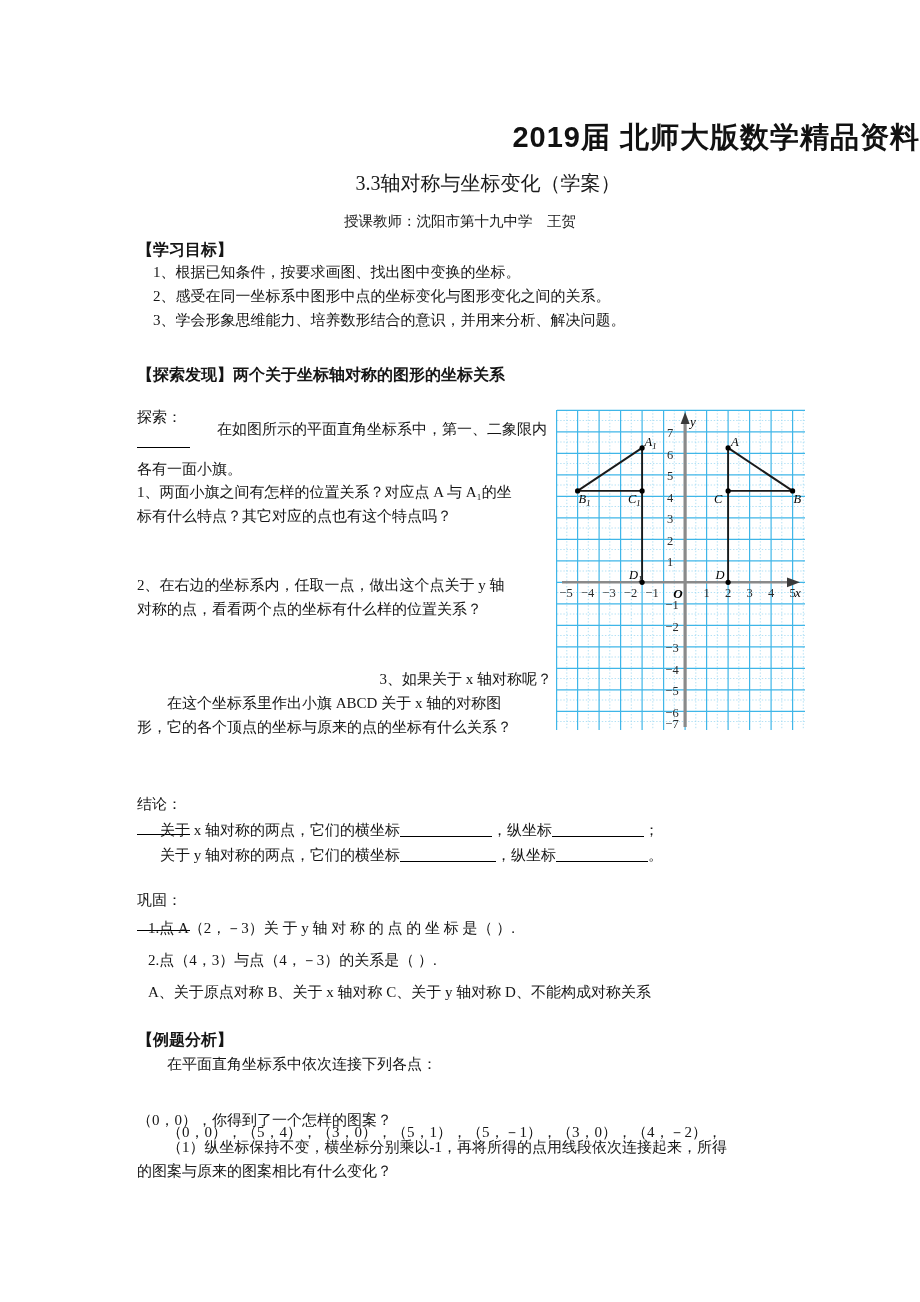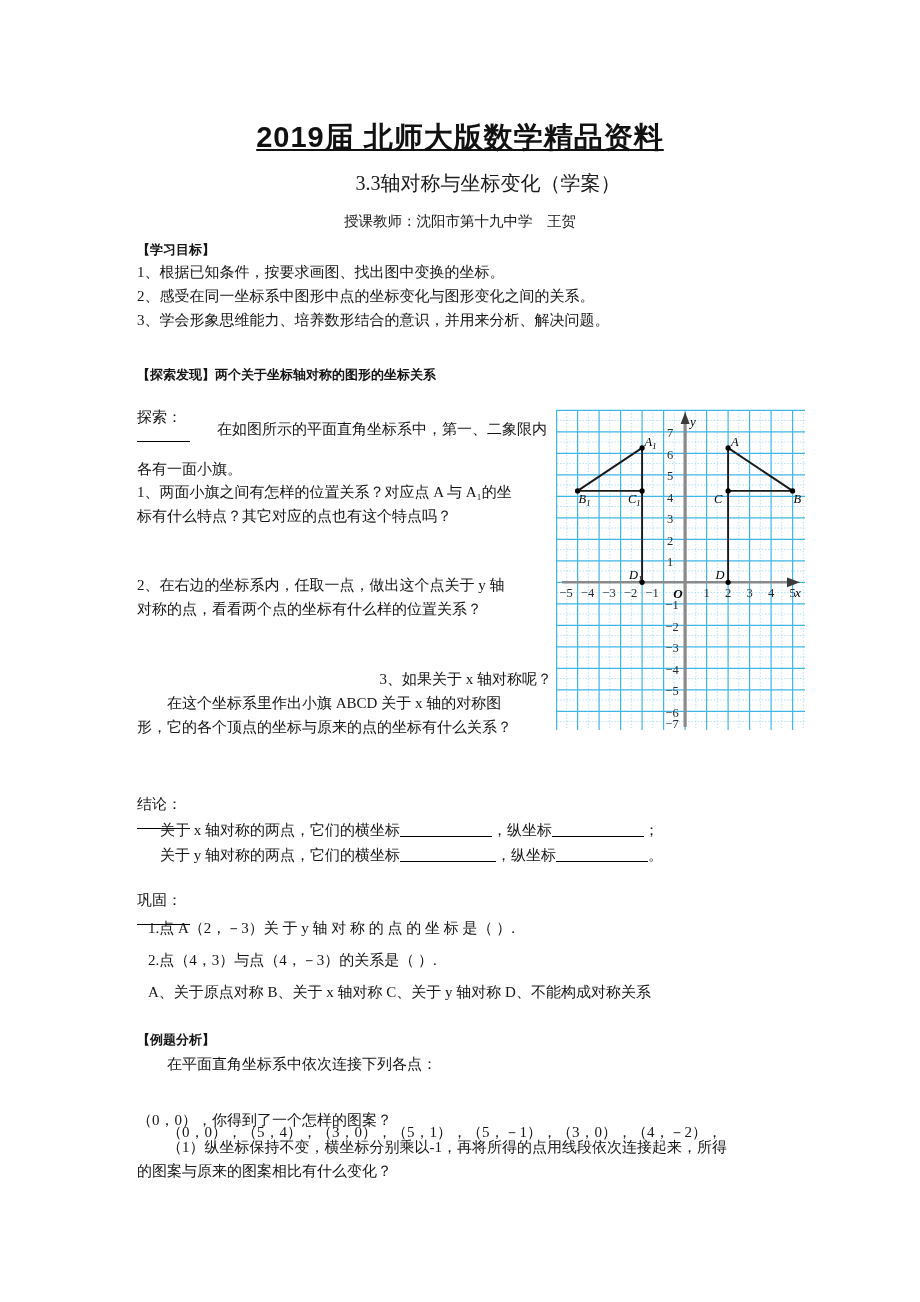--- a/index.html
+++ b/index.html
@@ -20,27 +20,26 @@
     left: 0; top: 0;
     width: 920px;
     height: 1302px;
   }
 
   
   .doc-title {
     position: absolute;
     left: 0; top: 118px;
     width: 920px;
-    text-align: center;
+    text-align: right;
     font-family: "Liberation Sans", "DejaVu Sans", sans-serif;
     font-weight: bold;
     font-size: 29px;
     letter-spacing: 1px;
     color: #111;
-    text-decoration: underline;
   }
   .sub-title {
     position: absolute;
     left: 0; top: 170px;
     width: 920px;
     text-align: center;
     font-size: 20px;
     color: #1a1a1a;
     padding-left: 28px;
   }
@@ -56,28 +55,28 @@
   
   .block {
     position: absolute;
     font-size: 15px;
     line-height: 23px;
     color: #151515;
   }
   .bold-head {
     font-weight: bold;
     font-family: "Liberation Sans", "DejaVu Sans", sans-serif;
-    font-size: 13px;
-  }
-  .obj-line { white-space: nowrap; }
+    font-size: 16px;
+  }
+  .obj-line { white-space: nowrap; margin-left: 16px; }
 
   .underlined-label {
     display: inline-block;
     border-bottom: 1.3px solid #000;
-    padding-bottom: 12px;
+    padding-bottom: 18px;
     padding-right: 8px;
   }
 
   .indent { text-indent: 2em; }
 
   .blank {
     display: inline-block;
     border-bottom: 1.2px solid #000;
     width: 92px;
     height: 14px;

